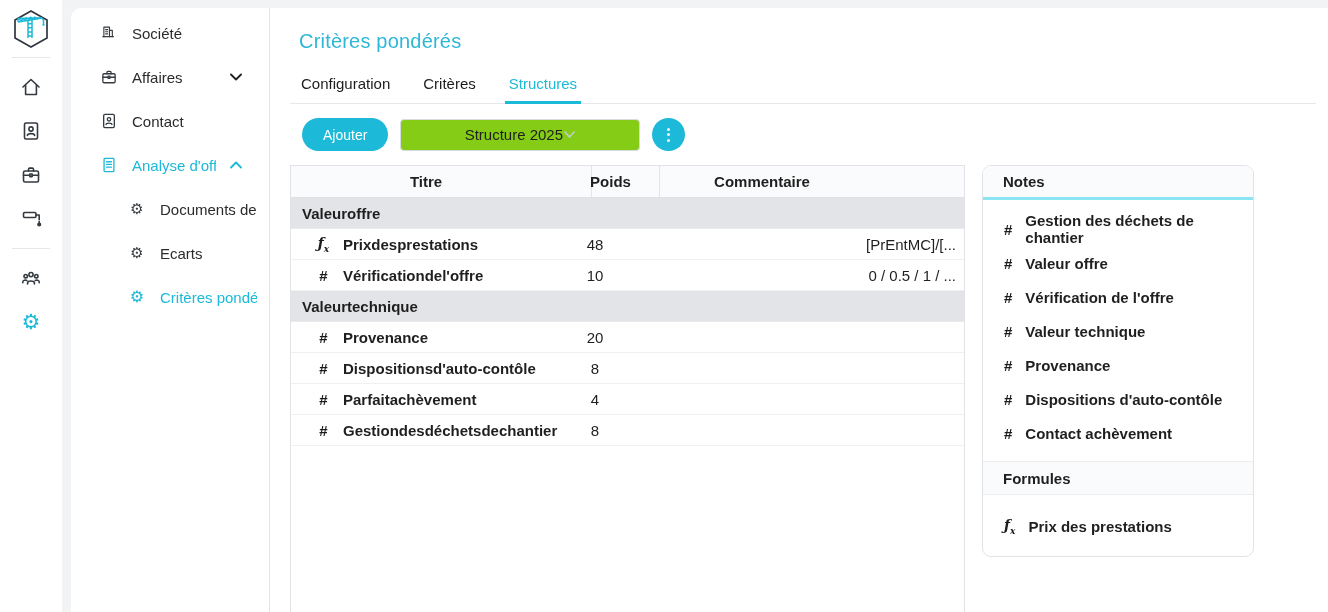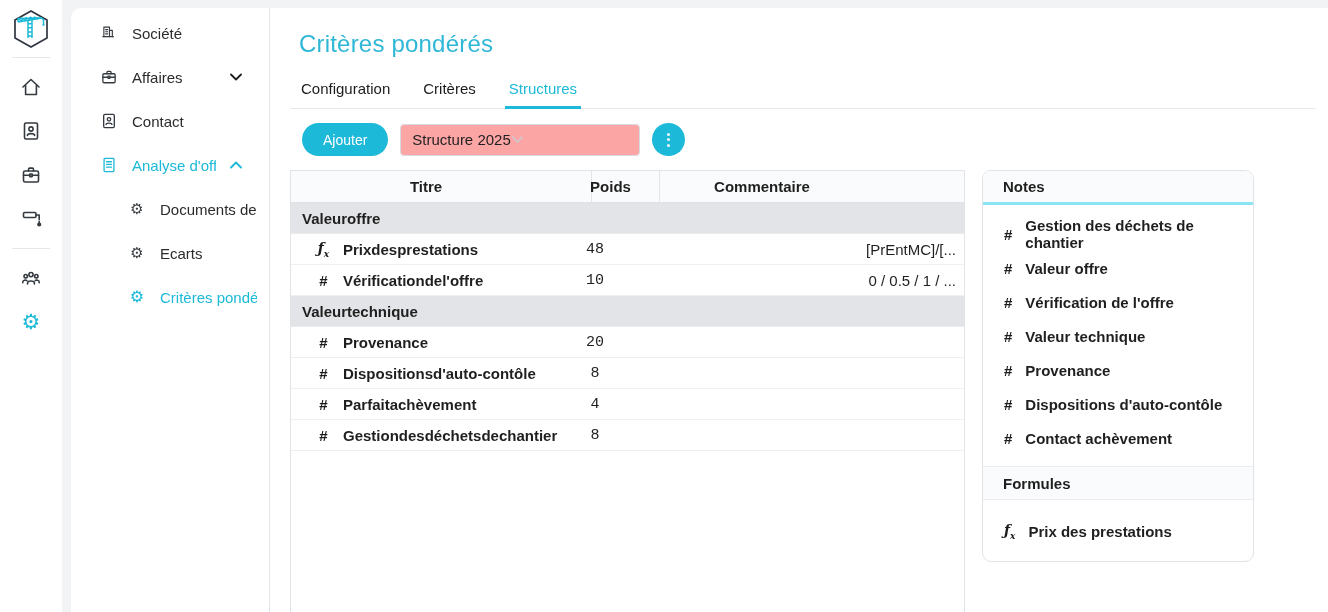--- a/index.html
+++ b/index.html
@@ -35,35 +35,35 @@
   .menu-item.sub { padding-left:57px; }
   .menu-item .mi-icon { width:18px; display:flex; justify-content:center; align-items:center; flex:none; }
   .menu-item .mi-label { white-space:nowrap; overflow:hidden; }
   .menu-item .chev { margin-left:auto; margin-right:15px; display:flex; }
   .menu-item.active { color:var(--accent); }
   .gear-glyph { font-size:15px; line-height:1; color:#3a3f44; font-family:"DejaVu Sans",sans-serif; }
   .menu-item.active .gear-glyph { color:var(--accent); }
 
   
   .main { flex:1; padding:0 12px 0 20px; display:flex; flex-direction:column; }
-  .page-title { font-size:24px; font-weight:400; color:#2eb7d7; margin:22px 0 18px 9px; letter-spacing:.2px; }
+  .page-title { font-size:20px; font-weight:400; color:#2eb7d7; margin:22px 0 18px 9px; letter-spacing:.2px; }
 
   .tabs { display:flex; padding-left:9px; border-bottom:1px solid #e6e8eb; }
   .tab { margin-right:29px; padding:4px 2px 11px; cursor:pointer; position:relative; color:#1c1c1c; }
   .tab.active { color:var(--accent); }
   .tab.active::after { content:''; position:absolute; left:-2px; right:-2px; bottom:-1px; height:3px; background:var(--accent); }
 
   .toolbar { display:flex; align-items:center; gap:12px; margin:14px 0 14px 12px; }
   .btn-add {
     height:33px; padding:0 21px; border:none; border-radius:17px; background:var(--accent);
     color:#fff; font-size:14px; font-family:inherit; cursor:pointer;
   }
   .select {
-    width:240px; height:32px; border:1px solid #d7dade; border-radius:4px; background:#fca5a5;
-    display:flex; align-items:center; justify-content:flex-start; padding:0 11px; cursor:pointer;
+    width:240px; height:32px; border:1px solid #d7dade; border-radius:4px; background:#84cc16;
+    display:flex; align-items:center; justify-content:center; padding:0 11px; cursor:pointer;
   }
   .btn-more {
     width:33px; height:33px; border:none; border-radius:50%; background:var(--accent); cursor:pointer;
     display:flex; flex-direction:column; align-items:center; justify-content:center; gap:2.5px;
   }
   .btn-more i { width:3px; height:3px; border-radius:50%; background:rgba(255,255,255,.9); }
 
   .content-row { display:flex; gap:17px; flex:1; }
 
   
@@ -73,21 +73,21 @@
   .th { display:flex; align-items:center; justify-content:center; font-weight:700; }
   .th + .th { border-left:1px solid #e4e5e8;margin-left:30px; }
   .th.comment { padding-right:100px; }
   .group-row {
     height:31px; background:#e3e4e7; display:flex; align-items:center;
     padding-left:11px; font-weight:700; border-bottom:1px solid #ebebee;
   }
   .data-row { height:31px; border-bottom:1px solid #f0f0f2; cursor:pointer; }
   .td-title { display:flex; align-items:center; gap:12px; padding-left:25px; font-weight:700; }
   .td-title .row-ic { width:15px; display:flex; justify-content:center; flex:none; }
-  .td-poids { display:flex; align-items:center; justify-content:center;font-family:Liberation Mono, monospace; }
+  .td-poids { display:flex; align-items:center; justify-content:center; }
   .td-comment { display:flex; align-items:center; justify-content:flex-end; padding-right:8px; }
   .hash { font-weight:700; color:#1c1c1c; }
   .fx { font-family:"DejaVu Serif",serif; font-style:italic; font-size:14px; color:#1c1c1c; }
   .fx sub { font-size:9px; }
 
   
   .notes-card {
     width:272px; flex:none; height:392px; border:1px solid #e2e3e6; border-radius:9px;
     background:#fff; overflow:hidden; display:flex; flex-direction:column;
   }

